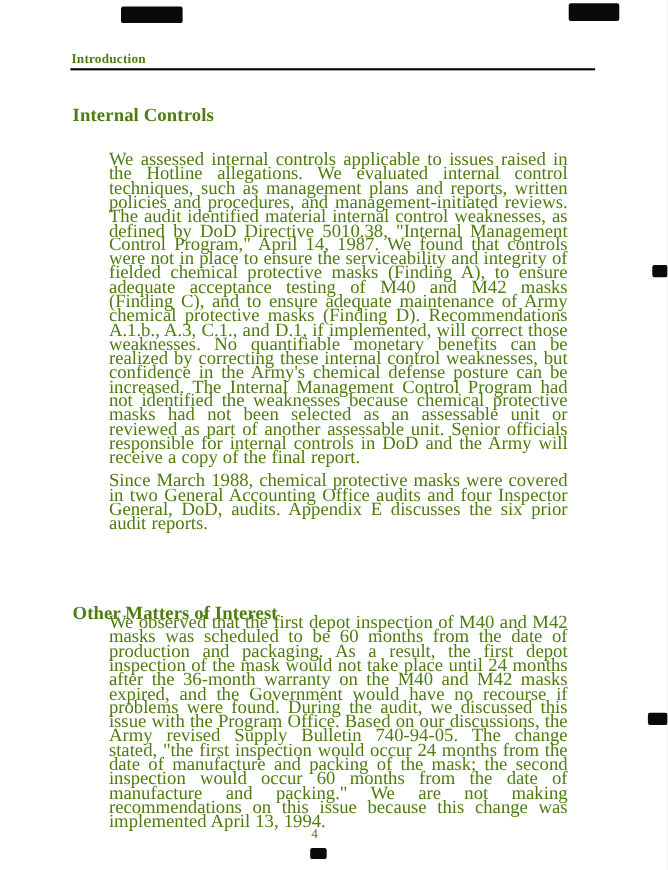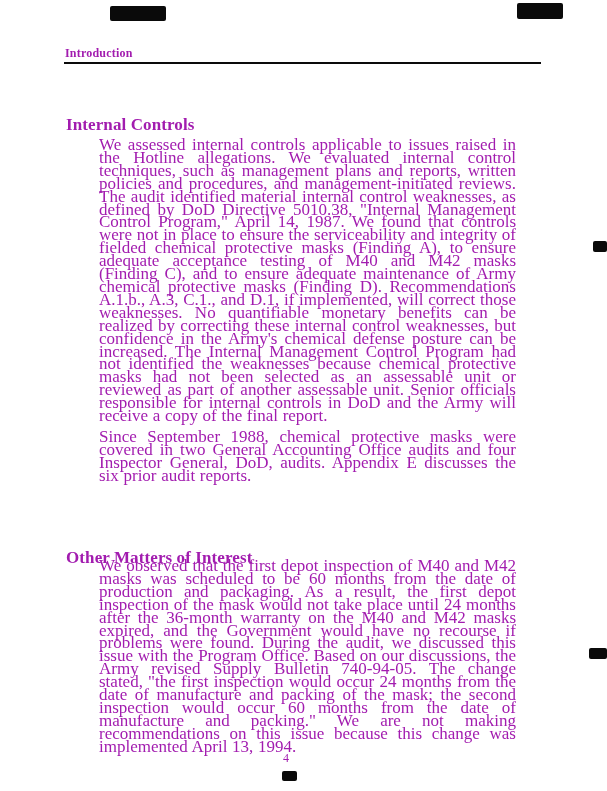--- a/index.html
+++ b/index.html
@@ -7,21 +7,21 @@
     padding: 0;
     background: #e8e8e8;
   }
   .page {
     position: relative;
     width: 607px;
     height: 791px;
     margin: 0 auto;
     background: #ffffff;
     font-family: "Liberation Serif", "DejaVu Serif", serif;
-    color: #a21caf;
+    color: #4d7c0f;
     overflow: hidden;
   }
 
   
   .artifact {
     position: absolute;
     background: #0a0a0a;
     border-radius: 2px;
   }
   .artifact-tl  { left: 110px; top: 6px;   width: 56px; height: 15px; }
@@ -48,21 +48,21 @@
   }
 
   .section-heading {
     position: absolute;
     left: 66px;
     margin: 0;
     font-size: 17px;
     font-weight: bold;
     letter-spacing: 0.1px;
   }
-  .heading-1 { top: 95px; margin-top: 20px; }
+  .heading-1 { top: 95px; }
   .heading-2 { top: 391px; }
   .heading-3 { top: 548px; }
 
   .body-para {
     position: absolute;
     left: 99px;
     width: 417px;
     margin: 0;
     font-size: 17px;
     line-height: 12.9px;
@@ -90,20 +90,20 @@
   <div class="artifact artifact-rm"></div>
   <div class="artifact artifact-rl"></div>
   <div class="artifact artifact-b"></div>
 
   <div class="running-head">Introduction</div>
   <div class="header-rule"></div>
 
   <h2 class="section-heading heading-1">Internal Controls</h2>
   <p class="body-para para-1">We assessed internal controls applicable to issues raised in the Hotline allegations. We evaluated internal control techniques, such as management plans and reports, written policies and procedures, and management-initiated reviews. The audit identified material internal control weaknesses, as defined by DoD Directive 5010.38, "Internal Management Control Program," April 14, 1987. We found that controls were not in place to ensure the serviceability and integrity of fielded chemical protective masks (Finding A), to ensure adequate acceptance testing of M40 and M42 masks (Finding C), and to ensure adequate maintenance of Army chemical protective masks (Finding D). Recommendations A.1.b., A.3, C.1., and D.1, if implemented, will correct those weaknesses. No quantifiable monetary benefits can be realized by correcting these internal control weaknesses, but confidence in the Army's chemical defense posture can be increased. The Internal Management Control Program had not identified the weaknesses because chemical protective masks had not been selected as an assessable unit or reviewed as part of another assessable unit. Senior officials responsible for internal controls in DoD and the Army will receive a copy of the final report.</p>
 
-  <p class="body-para para-2">Since September 1988, chemical protective masks were covered in two General Accounting Office audits and four Inspector General, DoD, audits. Appendix E discusses the six prior audit reports.</p>
+  <p class="body-para para-2">Since March 1988, chemical protective masks were covered in two General Accounting Office audits and four Inspector General, DoD, audits. Appendix E discusses the six prior audit reports.</p>
 
   <h2 class="section-heading heading-3">Other Matters of Interest</h2>
   <p class="body-para para-3">We observed that the first depot inspection of M40 and M42 masks was scheduled to be 60 months from the date of production and packaging. As a result, the first depot inspection of the mask would not take place until 24 months after the 36-month warranty on the M40 and M42 masks expired, and the Government would have no recourse if problems were found. During the audit, we discussed this issue with the Program Office. Based on our discussions, the Army revised Supply Bulletin 740-94-05. The change stated, "the first inspection would occur 24 months from the date of manufacture and packing of the mask; the second inspection would occur 60 months from the date of manufacture and packing." We are not making recommendations on this issue because this change was implemented April 13, 1994.</p>
 
   <div class="page-number">4</div>
 
 </div>
 
 </body></html>

